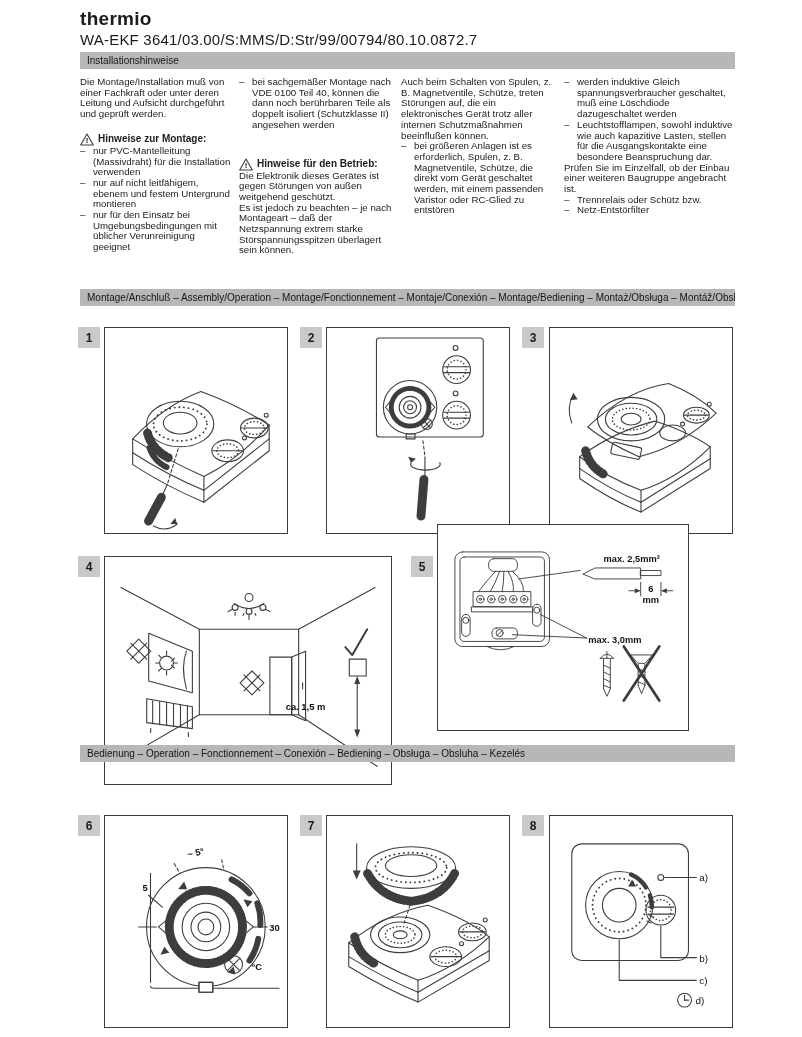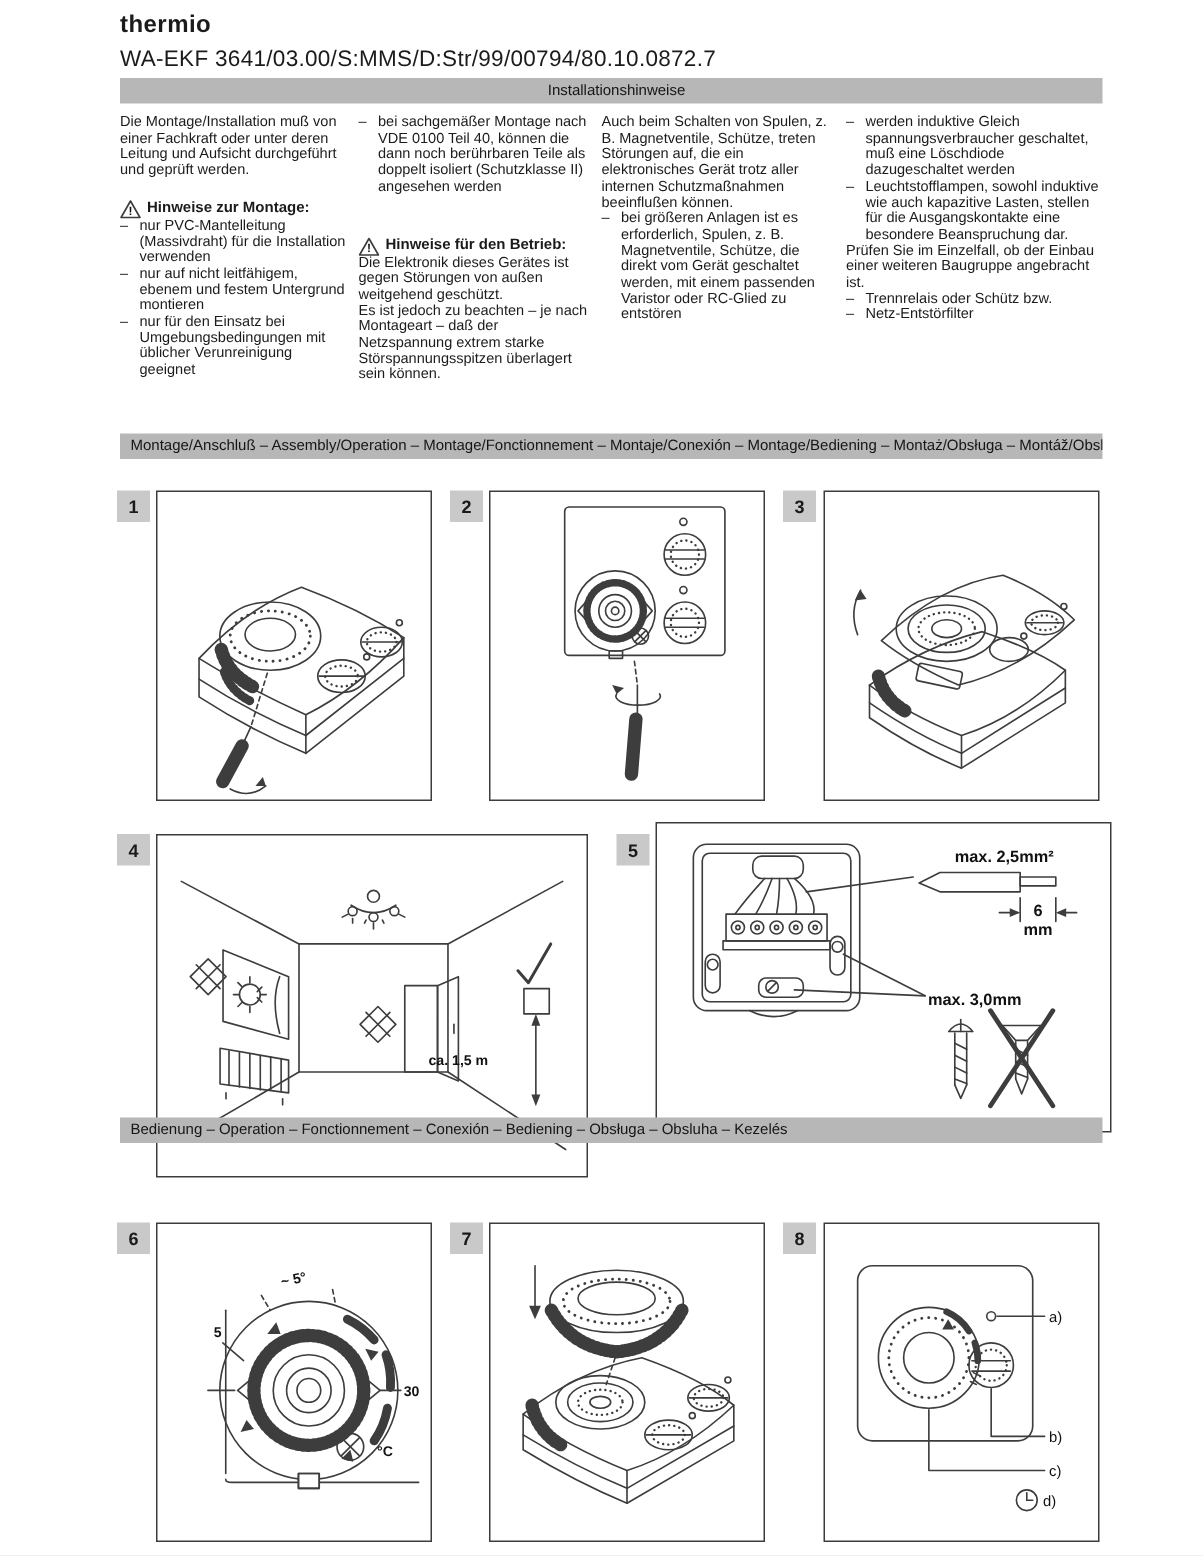--- a/index.html
+++ b/index.html
@@ -1,24 +1,24 @@
 <!DOCTYPE html>
 <html><head>
 <meta charset="utf-8">
 <style>
   * { margin:0; padding:0; box-sizing:border-box; }
   html,body { background:#e8e8e8; }
   body { font-family:"Liberation Sans", sans-serif; }
   .page { position:relative; width:802px; height:1037px; background:#ffffff; margin:0 auto; overflow:hidden; color:#1b1b1b; }
 
-  .brand { position:absolute; left:80px; top:8px; font-size:16px; font-weight:bold; letter-spacing:.3px; }
+  .brand { position:absolute; left:80px; top:8px; font-size:19px; font-weight:bold; letter-spacing:.3px; }
   .partno { position:absolute; left:80px; top:31px; font-size:15px; letter-spacing:.2px; }
 
   .graybar { position:absolute; left:80px; width:655px; height:17px; background:#b7b7b7; font-size:10px; line-height:17px; padding-left:7px; color:#151515; white-space:nowrap; overflow:hidden; }
-  .bar1 { top:52px;text-align:center; }
+  .bar1 { top:52px; }
   .bar2 { top:289px; }
   .bar3 { top:745px; }
 
   .tcol { position:absolute; top:77px; font-size:9.7px; line-height:10.7px; color:#1b1b1b; }
   .c1 { left:80px;  width:153px; }
   .c2 { left:239px; width:156px; }
   .c3 { left:401px; width:157px; }
   .c4 { left:564px; width:171px; }
   .para { margin:0; }
   .bullet { display:flex; }
@@ -288,21 +288,21 @@
         <rect x="246" y="92" width="17" height="17"></rect>
         <line x1="254" y1="112" x2="254" y2="168"></line>
         <polygon class="fillshape" points="254,109 251,117 257,117"></polygon>
         <polygon class="fillshape" points="254,171 251,163 257,163"></polygon>
         <text class="flabel-s" x="222" y="143" text-anchor="end">ca. 1,5 m</text>
       </g>
     </svg>
   </div>
 
   <div class="fignum" style="left:411px;top:556px">5</div>
-  <div class="frame" style="left:437px;top:548px;width:304px;height:207px">
+  <div class="frame" style="left:437px;top:524px;width:252px;height:207px">
     <svg viewBox="0 0 296 207" class="art">
       <rect x="20" y="14" width="112" height="112" rx="9"></rect>
       <rect x="26" y="20" width="100" height="100" rx="5"></rect>
       <rect x="60" y="22" width="34" height="15" rx="6"></rect>
       <path d="M68,37 Q56,50 48,61"></path>
       <path d="M73,37 Q68,51 62,61"></path>
       <path d="M78,37 Q78,50 76,61"></path>
       <path d="M83,37 Q91,51 89,61"></path>
       <path d="M88,37 Q103,50 101,61"></path>
       <rect x="42" y="61" width="68" height="18"></rect>

